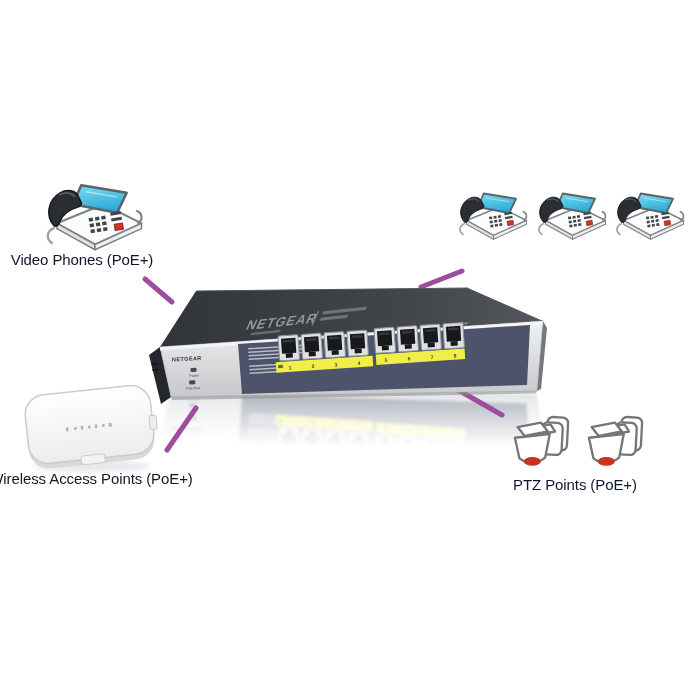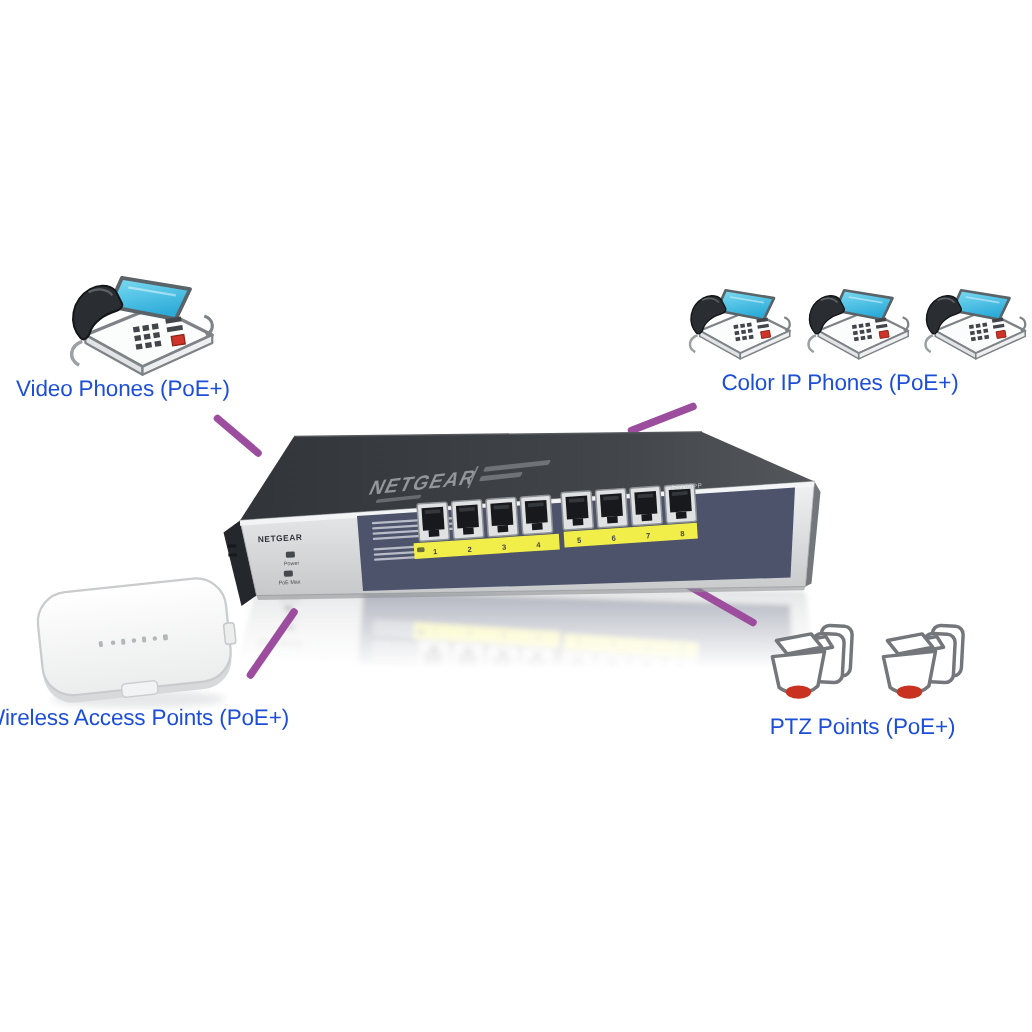--- a/index.html
+++ b/index.html
@@ -3,21 +3,21 @@
 <meta charset="utf-8">
 <style>
   html,body{margin:0;padding:0;background:#fff;}
   .canvas{
     position:relative;width:688px;height:688px;background:#ffffff;
     overflow:hidden;font-family:"Liberation Sans",sans-serif;
   }
   .overlay{position:absolute;left:0;top:0;width:688px;height:688px;}
   .dev{position:absolute;}
   .lbl{
-    position:absolute;white-space:nowrap;color:#1d4ed8;font-size:15px;
+    position:absolute;white-space:nowrap;color:#0f172a;font-size:15px;
     letter-spacing:-0.1px;transform:translateX(-50%);
   }
 </style>
 </head>
 <body>
 
 <div class="canvas">
 
   <svg class="overlay" viewBox="0 0 688 688">
     <defs>
@@ -216,21 +216,20 @@
     <svg style="width:75px;height:56px" viewBox="0 0 100 70">
         <use href="#phone-sym"></use>
       </svg>
     <svg style="width:75px;height:56px" viewBox="0 0 100 70">
         <use href="#phone-sym"></use>
       </svg>
     <svg style="width:75px;height:56px" viewBox="0 0 100 70">
         <use href="#phone-sym"></use>
       </svg>
   </div>
-  <div class="lbl" style="left:560px;top:247px">Color IP Phones (PoE+)</div>
 
   <svg class="dev" style="left:14px;top:384px;width:152px;height:92px" viewBox="0 0 152 92">
     <ellipse cx="78" cy="82" rx="58" ry="6" fill="#e7e8e9" filter="url(#blur3)"></ellipse>
     <g transform="rotate(-6 76 45)">
       <rect x="13" y="10" width="126" height="70" rx="20" fill="#d7d9da"></rect>
       <rect x="13" y="6" width="126" height="69" rx="20" fill="url(#apG)" stroke="#c9cbcd" stroke-width="1.5"></rect>
       <g fill="#b4b7ba">
         <rect x="52" y="41" width="2.6" height="4" rx="1"></rect>
           <rect x="60" y="41.5" width="3" height="3" rx="1.5"></rect>
         <rect x="67" y="41" width="2.6" height="4" rx="1"></rect>

